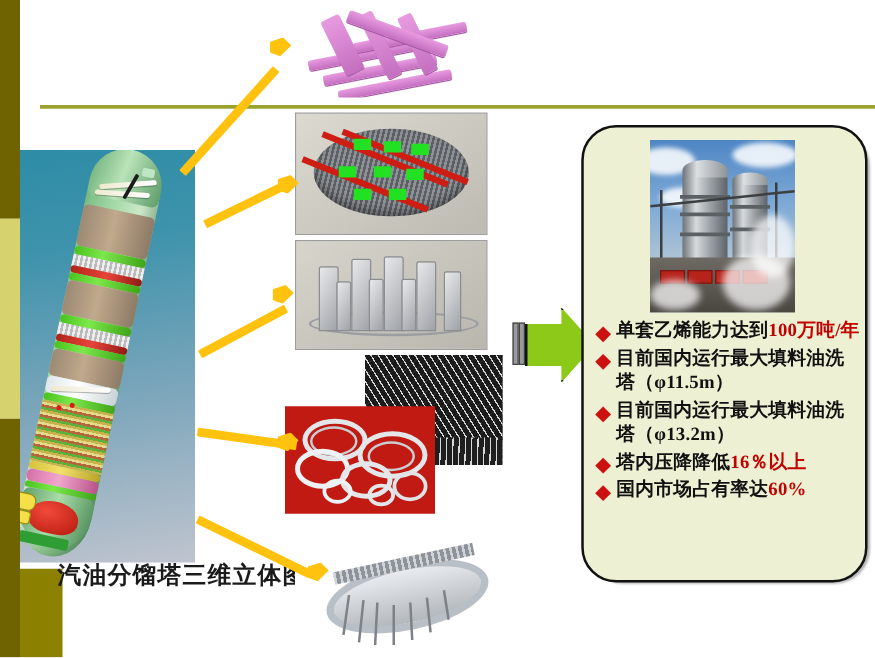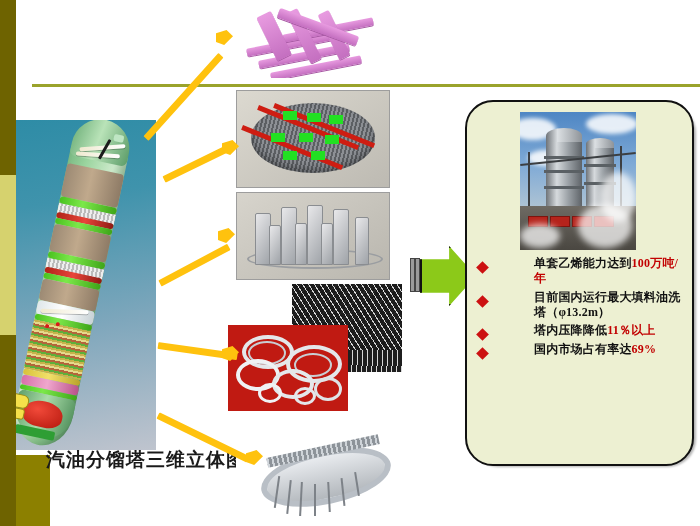--- a/index.html
+++ b/index.html
@@ -104,22 +104,22 @@
   .ph-ground{position:absolute;left:0;bottom:0;width:100%;height:44px;
     background:linear-gradient(180deg,#6E6A63,#4A4741);}
   .ph-banner{position:absolute;height:9px;background:#B5231B;border:1px solid #7d140e;}
   .ph-steam{position:absolute;border-radius:50%;background:rgba(255,255,255,.72);filter:blur(3px);}
   .ph-pipe{position:absolute;background:#3c3f42;}
 
   .bullets{position:absolute;left:474px;top:256px;width:214px;}
   .bullet{display:flex;align-items:flex-start;margin-bottom:3px;}
   .dia{flex:0 0 auto;width:9px;height:9px;background:#CC1111;transform:rotate(45deg);
     margin:7px 6px 0 4px;}
-  .btext{font-size:12px;line-height:1.28;color:#111;font-weight:700;
-    font-family:"Liberation Serif","DejaVu Serif",serif;letter-spacing:.2px;margin-left:41px;}
+  .btext{font-size:15px;line-height:1.28;color:#111;font-weight:700;
+    font-family:"Liberation Serif","DejaVu Serif",serif;letter-spacing:.2px;}
   .btext .red{color:#C20000;}
 </style>
 </head>
 <body>
 
 <div class="stage">
 
   <div class="leftbar top"></div>
   <div class="leftbar mid"></div>
   <div class="leftbar bot"></div>
@@ -302,31 +302,35 @@
     <div class="ph-steam" style="left:0px;top:112px;width:40px;height:24px;"></div>
   </div>
 
   <div class="bullets">
 
     <div class="bullet">
       <span class="dia"></span>
       <span class="btext"><span>单套乙烯能力达到</span><span class="red">100万吨/年</span></span>
     </div>
 
+    <div class="bullet">
+      <span class="dia"></span>
+      <span class="btext"><span>目前国内运行最大填料油洗塔（φ11.5m）</span></span>
+    </div>
 
     <div class="bullet">
       <span class="dia"></span>
       <span class="btext"><span>目前国内运行最大填料油洗塔（φ13.2m）</span></span>
     </div>
 
     <div class="bullet">
       <span class="dia"></span>
-      <span class="btext"><span>塔内压降降低</span><span class="red">11％以上</span></span>
-    </div>
-
-    <div class="bullet">
-      <span class="dia"></span>
-      <span class="btext"><span>国内市场占有率达</span><span class="red">69%</span></span>
+      <span class="btext"><span>塔内压降降低</span><span class="red">16％以上</span></span>
+    </div>
+
+    <div class="bullet">
+      <span class="dia"></span>
+      <span class="btext"><span>国内市场占有率达</span><span class="red">60%</span></span>
     </div>
 
   </div>
 
 </div>
 
 </body></html>

